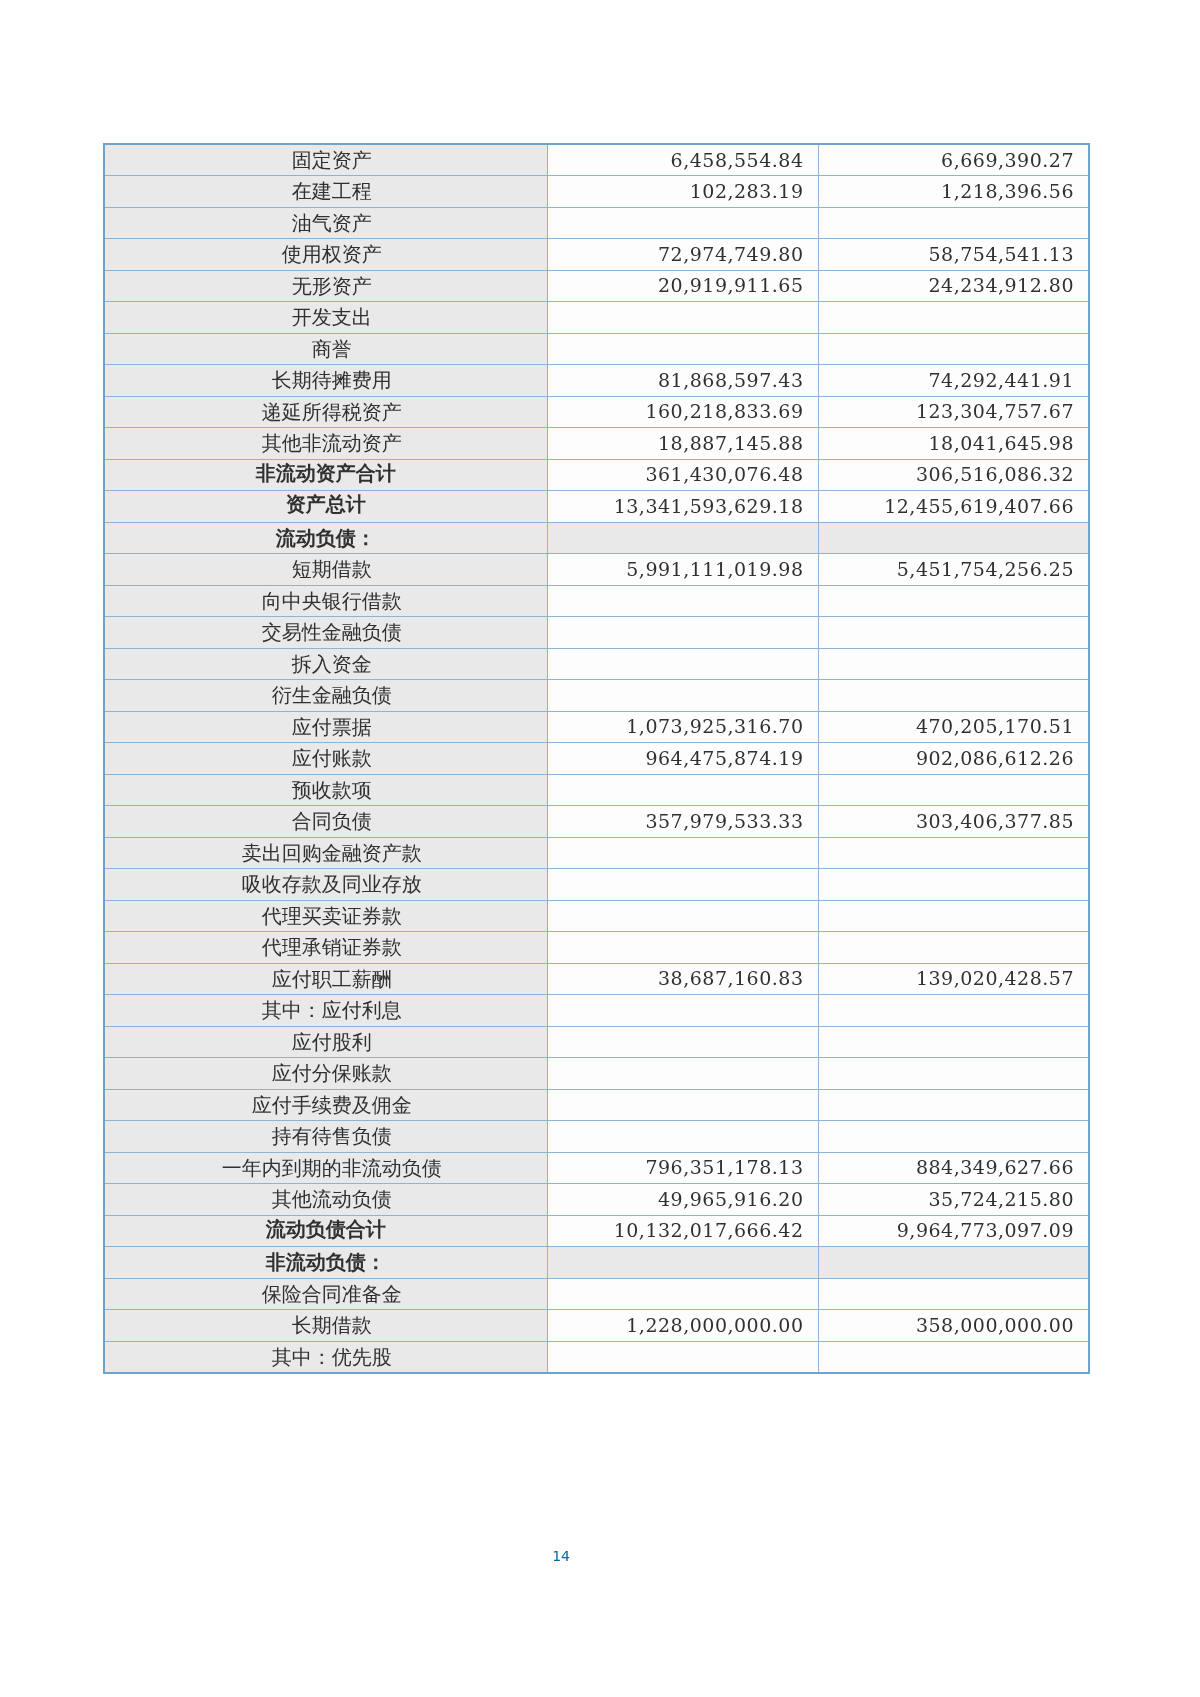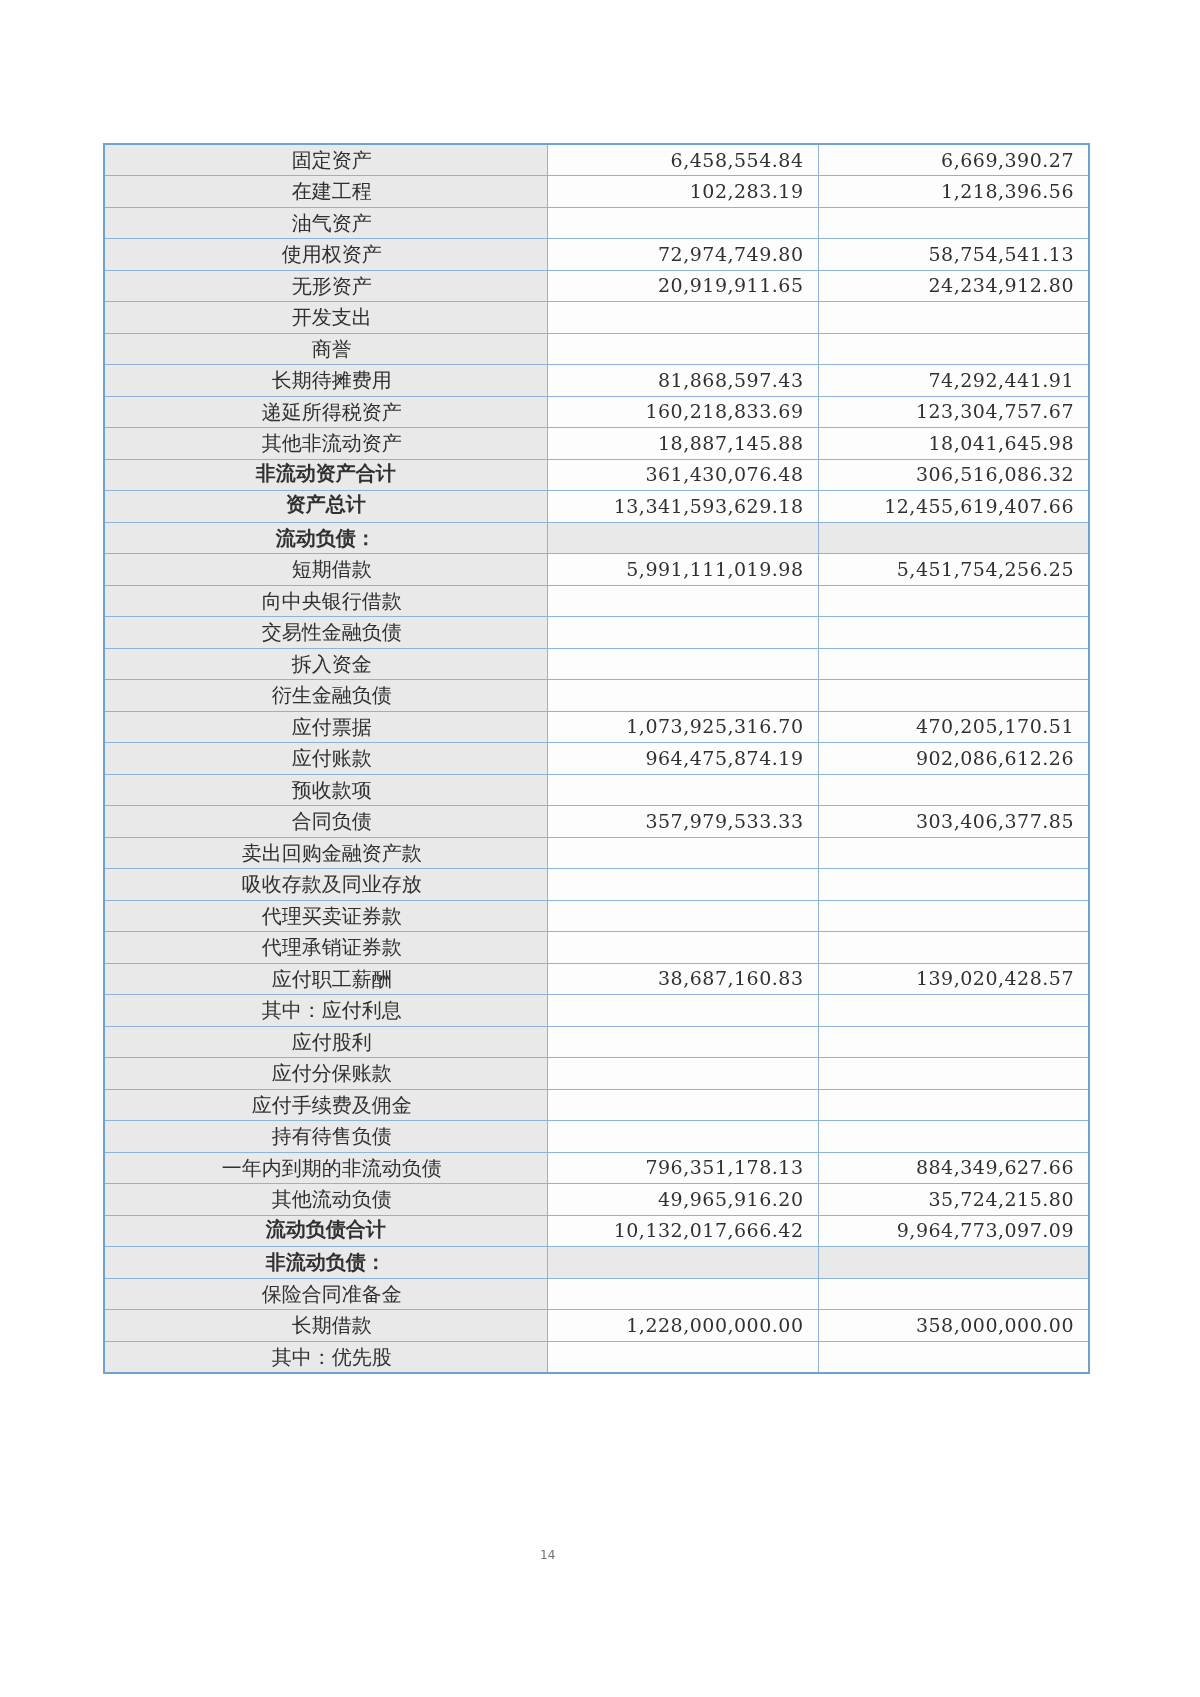--- a/index.html
+++ b/index.html
@@ -50,21 +50,21 @@
     text-align:center;
     font-weight:bold;
     padding-left:8px;
     font-family:Liberation Mono, monospace;
   }
   tr.row-section td{background:var(--label-bg);}
   tr.row-section td.lbl{font-weight:bold;padding-left:8px;}
   tr.row-indent td.lbl{}
   .pageno{
     position:absolute;left:540px;top:1548px;width:30px;
-    text-align:left;font-size:12px;color:#737373;
+    text-align:right;font-size:14px;color:#0369a1;
     font-family:"DejaVu Sans","Liberation Sans",sans-serif;
   }
 </style>
 </head>
 <body>
 
 <div class="page">
   <table class="bs">
     <colgroup>
         <col class="c1">

